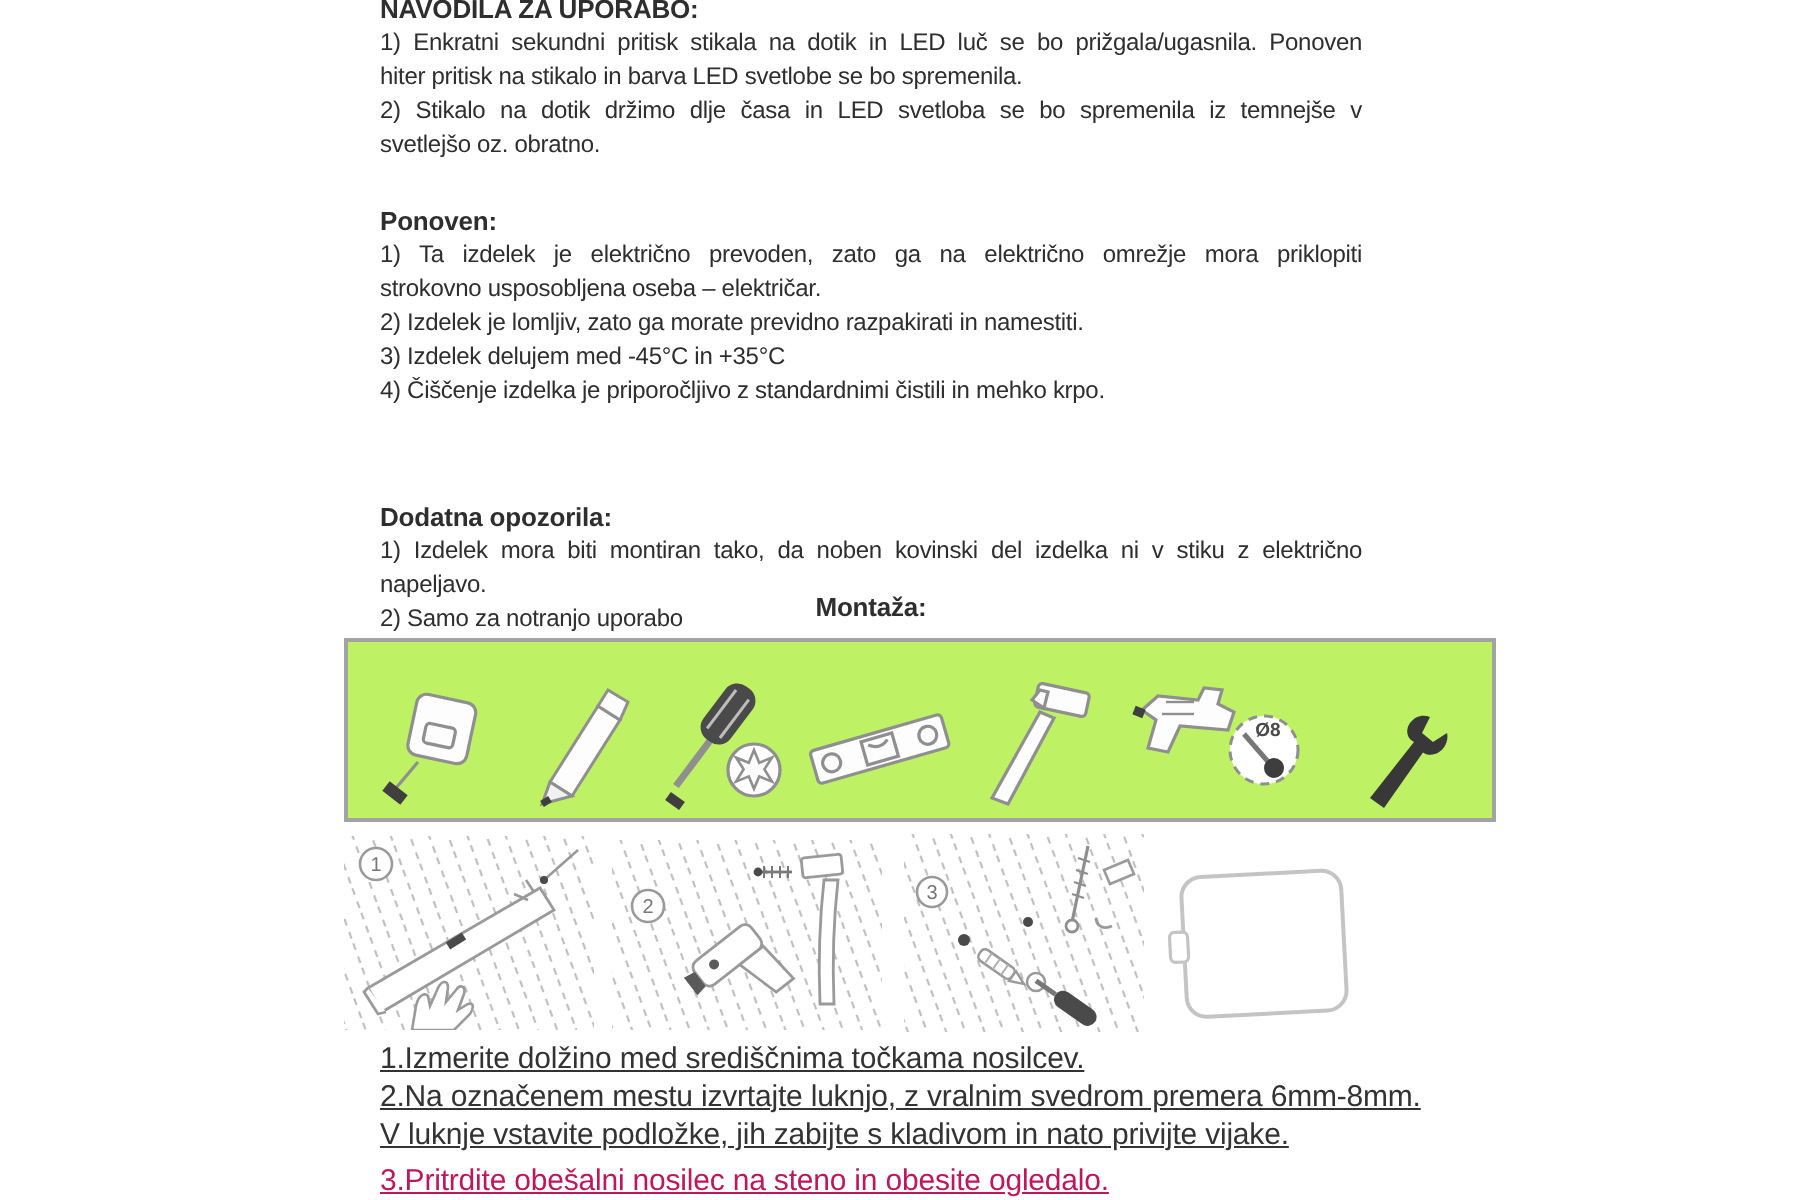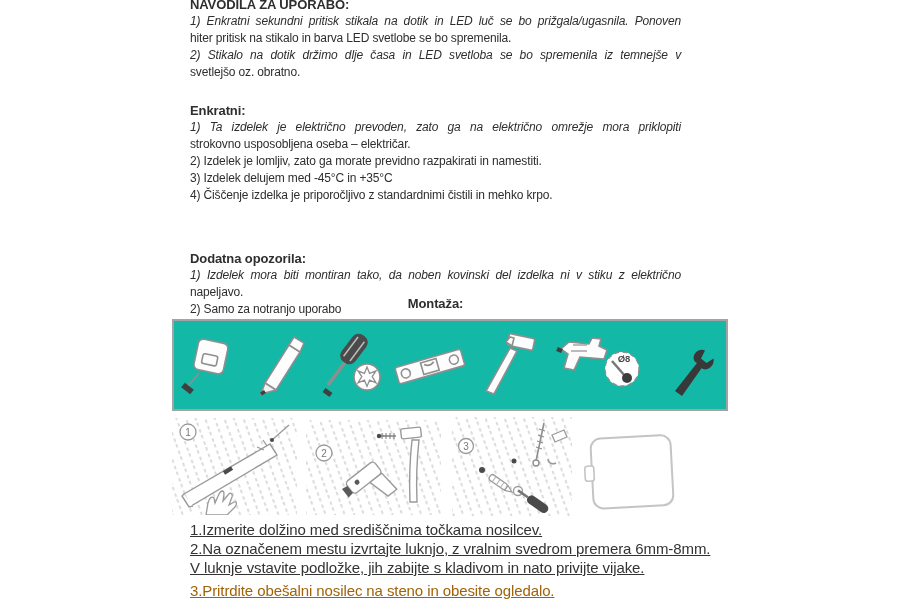--- a/index.html
+++ b/index.html
@@ -3,52 +3,52 @@
 <meta charset="utf-8">
 <style>
   html,body{margin:0;padding:0;background:#ffffff;}
   .page{
     position:relative;width:800px;height:600px;background:#ffffff;
     overflow:hidden;font-family:"Liberation Sans", sans-serif;color:#2e2e2e;
   }
   .textcol{position:absolute;left:190px;width:491px;}
   .heading{font-size:13px;font-weight:700;line-height:17px;letter-spacing:-0.1px;}
   .bline{font-size:12px;line-height:17px;letter-spacing:-0.15px;white-space:nowrap;}
-  .bline.just{white-space:normal;text-align:justify;text-align-last:justify;font-style:italic;}
+  .bline.just{white-space:normal;text-align:justify;text-align-last:justify;}
   #sec-usage{top:-4px;}
   #sec-important{top:102px;}
   #sec-warnings{top:210px;}
   #sec-montaza{top:295px;}
   .tools-box{
     position:absolute;left:172px;top:319px;width:552px;height:88px;
-    border:2px solid #a3a3a3;background:#14b8a6;
-    display:flex;align-items:center;justify-content:space-around;padding:0 0;
+    border:2px solid #a3a3a3;background:#bef264;
+    display:flex;align-items:flex-end;justify-content:space-around;padding:0 10px;
   }
   .tool{flex:0 0 auto;}
   .steps-row .step{position:absolute;}
   #instructions{position:absolute;left:190px;top:520px;width:470px;}
   .iline{font-size:15px;line-height:19px;letter-spacing:-0.1px;color:#333333;white-space:nowrap;text-decoration:underline;}
-  .iline.muted{color:#a16207;margin-top:4px;}
+  .iline.muted{color:#be185d;margin-top:4px;}
   svg{display:block;}
 </style>
 </head>
 <body>
 
 <div class="page">
 
   <div class="textcol" id="sec-usage" style="position:absolute;">
     <div class="heading">NAVODILA ZA UPORABO:</div>
     <div class="bline just">1) Enkratni sekundni pritisk stikala na dotik in LED luč se bo prižgala/ugasnila. Ponoven</div>
     <div class="bline">hiter pritisk na stikalo in barva LED svetlobe se bo spremenila.</div>
     <div class="bline just">2) Stikalo na dotik držimo dlje časa in LED svetloba se bo spremenila iz temnejše v</div>
     <div class="bline">svetlejšo oz. obratno.</div>
   </div>
 
   <div class="textcol" id="sec-important" style="position:absolute;">
-    <div class="heading">Enkratni:</div>
+    <div class="heading">Ponoven:</div>
     <div class="bline just">1) Ta izdelek je električno prevoden, zato ga na električno omrežje mora priklopiti</div>
     <div class="bline">strokovno usposobljena oseba – električar.</div>
     <div class="bline">2) Izdelek je lomljiv, zato ga morate previdno razpakirati in namestiti.</div>
     <div class="bline">3) Izdelek delujem med -45°C in +35°C</div>
     <div class="bline">4) Čiščenje izdelka je priporočljivo z standardnimi čistili in mehko krpo.</div>
   </div>
 
   <div class="textcol" id="sec-warnings" style="position:absolute;margin-top:40px;">
     <div class="heading">Dodatna opozorila:</div>
     <div class="bline just">1) Izdelek mora biti montiran tako, da noben kovinski del izdelka ni v stiku z električno</div>

